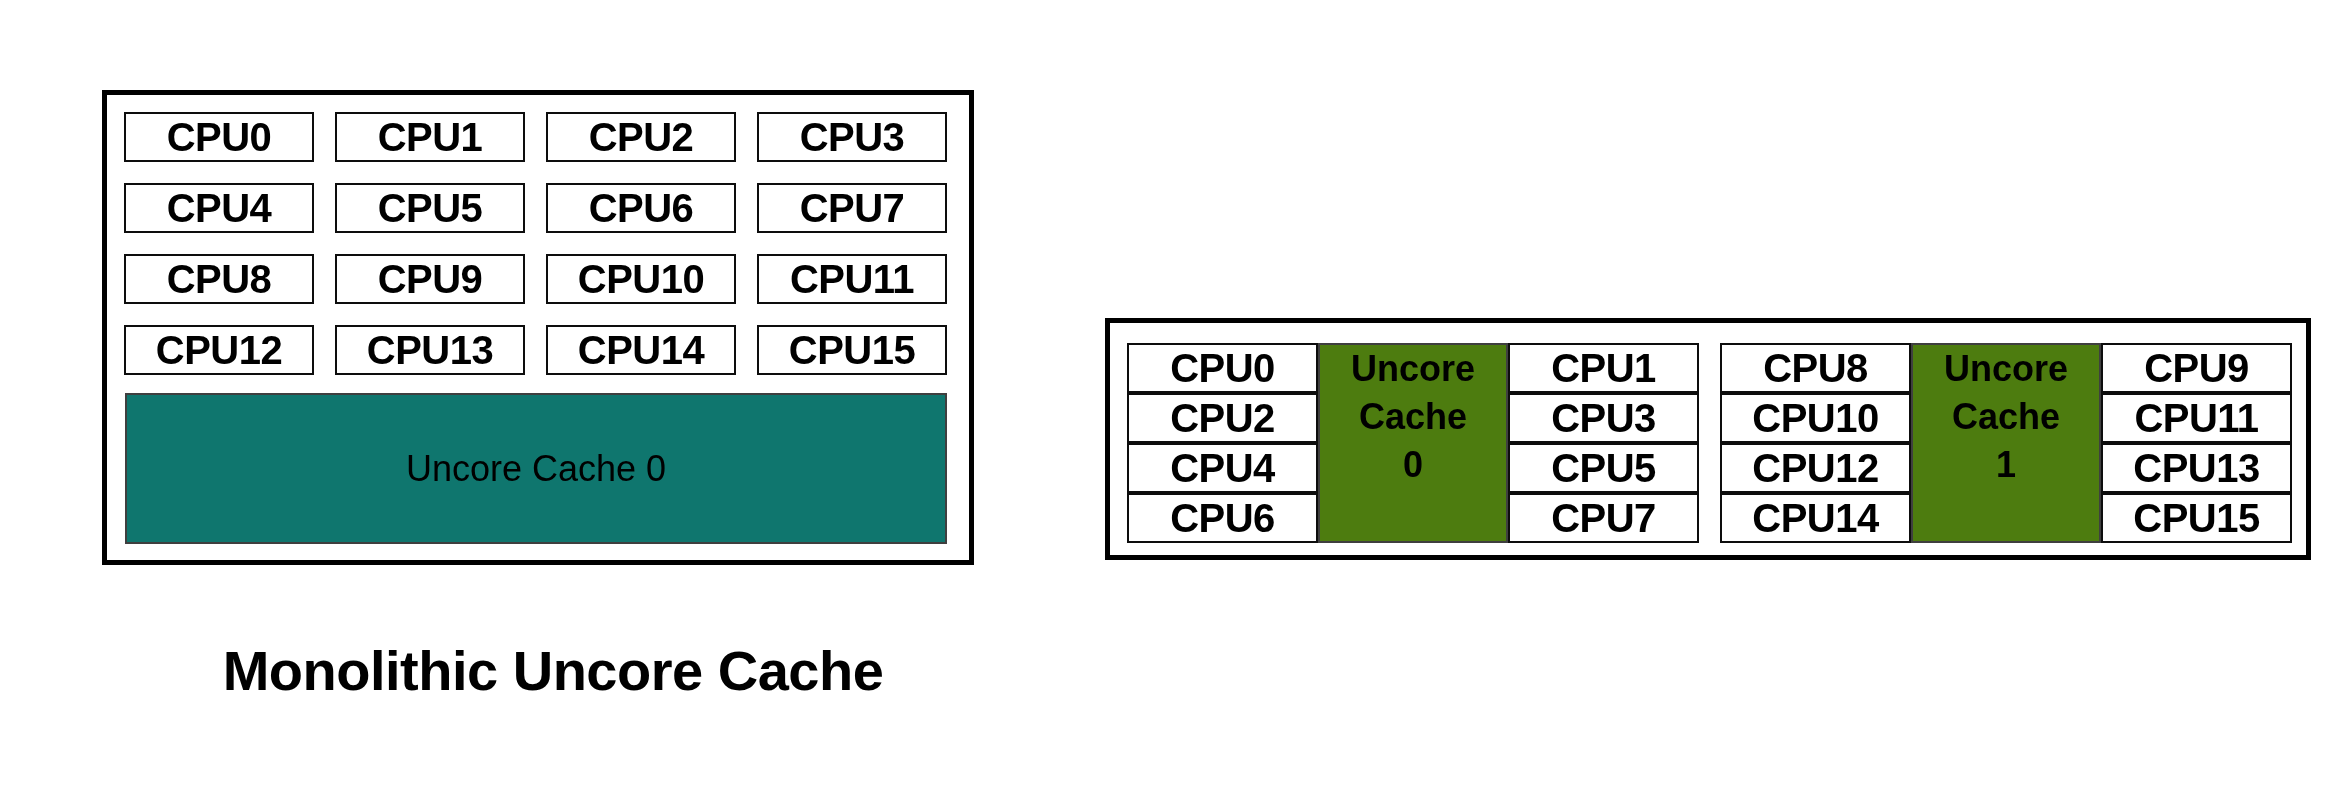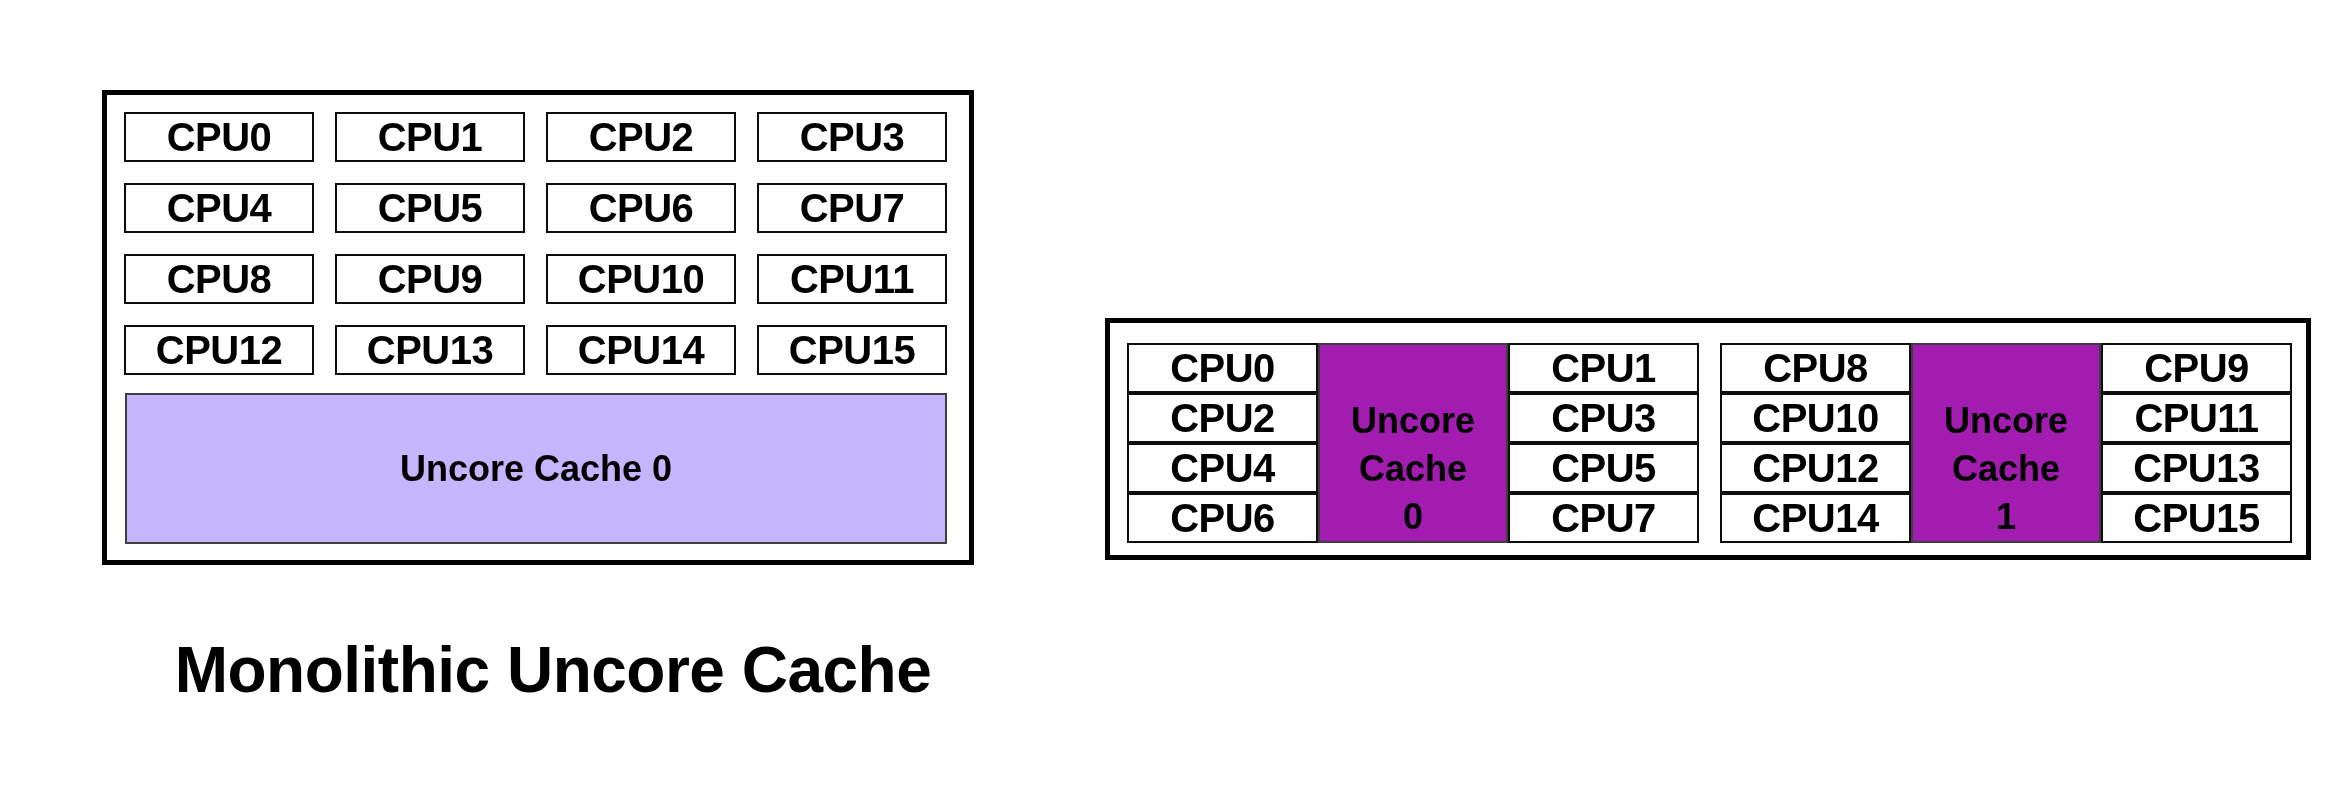--- a/index.html
+++ b/index.html
@@ -49,25 +49,25 @@
     letter-spacing: -0.5px;
     white-space: nowrap;
   }
   .mono-cache {
     box-sizing: border-box;
     margin-top: 18px;
     margin-left: 1px;
     width: 822px;
     height: 151px;
     border: 2px solid #3f3f3f;
-    background: #c4b5fd;
+    background: #0f766e;
     display: flex;
     align-items: center;
     justify-content: center;
-    font-weight: bold;
+    font-weight: normal;
     font-size: 36px;
   }
 
   
   .split-outer {
     position: absolute;
     left: 1068px;
     top: 318px;
     width: 1206px;
     height: 242px;
@@ -95,41 +95,41 @@
     justify-content: center;
     font-weight: bold;
     font-size: 40px;
     letter-spacing: -0.5px;
     white-space: nowrap;
   }
   .cluster .cache-cell {
     grid-row: 1 / span 4;
     box-sizing: border-box;
     border: 2px solid #3f3f3f;
-    background: #a21caf;
+    background: #4d7c0f;
     display: flex;
     flex-direction: column;
     align-items: center;
-    justify-content: flex-end;
+    justify-content: flex-start;
     font-weight: bold;
     font-size: 36px;
     line-height: 48px;
     text-align: center;
   }
 
   
   .caption {
     position: absolute;
     top: 642px;
     height: 56px;
     display: flex;
     align-items: center;
     justify-content: center;
     font-weight: bold;
-    font-size: 64px;
+    font-size: 56px;
     letter-spacing: -0.5px;
     white-space: nowrap;
   }
   .caption-left  { left: 80px;   width: 872px;  }
   .caption-right { left: 1101px; width: 1206px; }
 </style>
 </head>
 <body>
 
 <div class="canvas">

